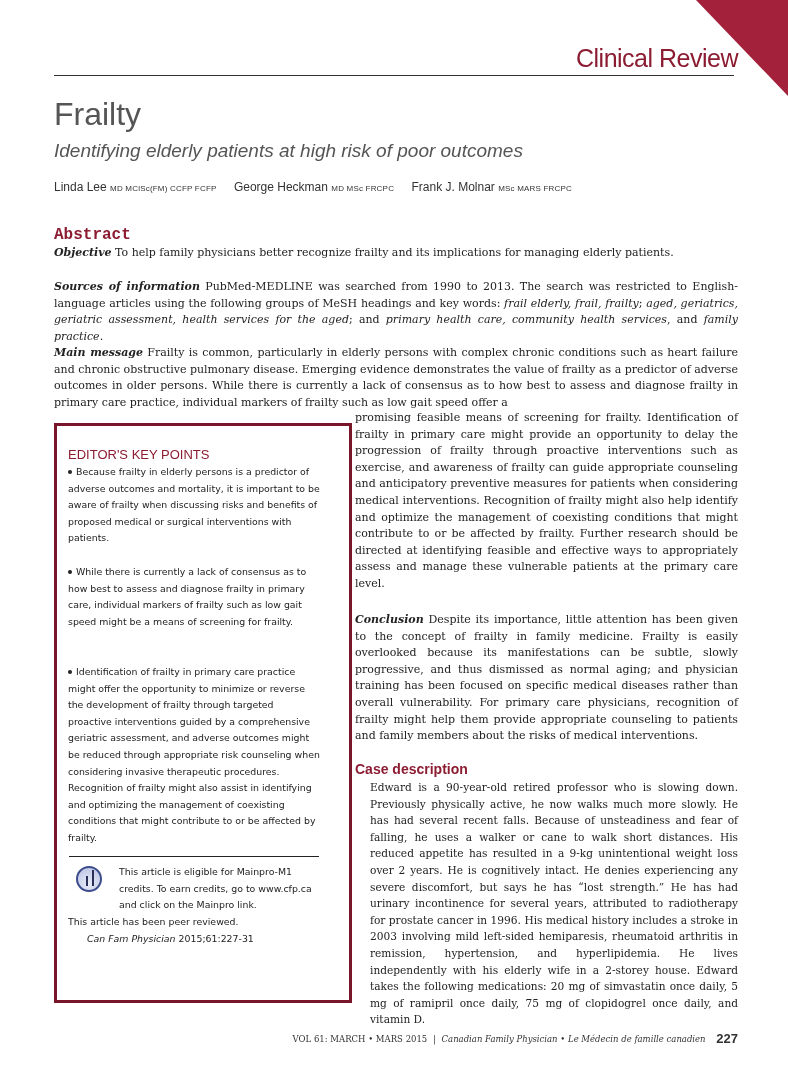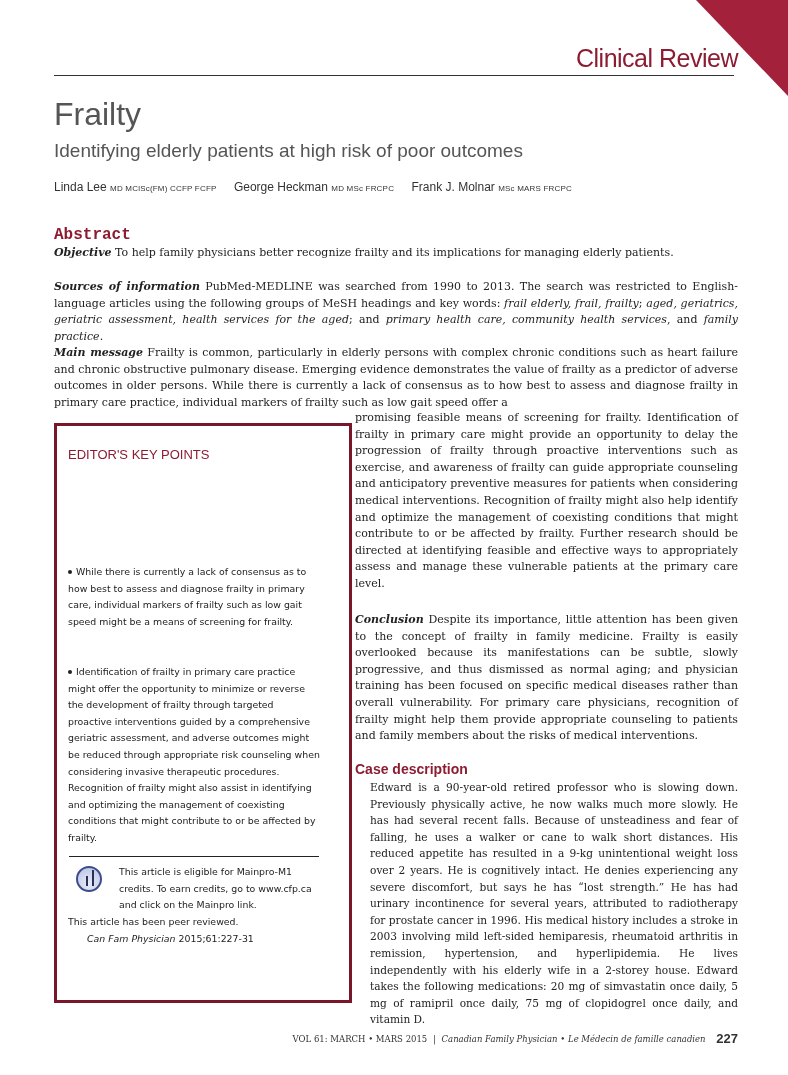--- a/index.html
+++ b/index.html
@@ -18,21 +18,21 @@
   }
   .header-rule {
     position: absolute; top: 75px; left: 54px; width: 680px; height: 1px; background: #333;
   }
   .title {
     position: absolute; top: 96px; left: 54px;
     font-family: "Liberation Sans", sans-serif; font-size: 32px; color: #555; font-weight: normal;
   }
   .subtitle {
     position: absolute; top: 140px; left: 54px;
-    font-family: "Liberation Sans", sans-serif; font-size: 19px; color: #555;
+    font-family: "Liberation Sans", sans-serif; font-style: italic; font-size: 19px; color: #555;
   }
   .authors {
     position: absolute; top: 180px; left: 54px;
     font-family: "Liberation Sans", sans-serif; font-size: 12px; color: #333; white-space: nowrap;
   }
   .authors .author { margin-right: 14px; }
   .authors .cred { font-size: 8px; letter-spacing: 0.2px; }
 
   .abstract-heading {
     position: absolute; top: 226px; left: 54px;
@@ -152,20 +152,21 @@
 <p class="col-right p-conclusion">
   <span class="lead">Conclusion</span>
   <span>Despite its importance, little attention has been given to the concept of frailty in family medicine. Frailty is easily overlooked because its manifestations can be subtle, slowly progressive, and thus dismissed as normal aging; and physician training has been focused on specific medical diseases rather than overall vulnerability. For primary care physicians, recognition of frailty might help them provide appropriate counseling to patients and family members about the risks of medical interventions.</span>
 </p>
 
 <h3 class="case-heading">Case description</h3>
 <p class="case-text">Edward is a 90-year-old retired professor who is slowing down. Previously physically active, he now walks much more slowly. He has had several recent falls. Because of unsteadiness and fear of falling, he uses a walker or cane to walk short distances. His reduced appetite has resulted in a 9-kg unintentional weight loss over 2 years. He is cognitively intact. He denies experiencing any severe discomfort, but says he has “lost strength.” He has had urinary incontinence for several years, attributed to radiotherapy for prostate cancer in 1996. His medical history includes a stroke in 2003 involving mild left-sided hemiparesis, rheumatoid arthritis in remission, hypertension, and hyperlipidemia. He lives independently with his elderly wife in a 2-storey house. Edward takes the following medications: 20 mg of simvastatin once daily, 5 mg of ramipril once daily, 75 mg of clopidogrel once daily, and vitamin D.</p>
 
 <aside class="keybox">
   <div class="keybox-title">EDITOR'S KEY POINTS</div>
+  <div class="kp kp1"><span class="bullet"></span><span>Because frailty in elderly persons is a predictor of adverse outcomes and mortality, it is important to be aware of frailty when discussing risks and benefits of proposed medical or surgical interventions with patients.</span></div>
   <div class="kp kp2"><span class="bullet"></span><span>While there is currently a lack of consensus as to how best to assess and diagnose frailty in primary care, individual markers of frailty such as low gait speed might be a means of screening for frailty.</span></div>
   <div class="kp kp3"><span class="bullet"></span><span>Identification of frailty in primary care practice might offer the opportunity to minimize or reverse the development of frailty through targeted proactive interventions guided by a comprehensive geriatric assessment, and adverse outcomes might be reduced through appropriate risk counseling when considering invasive therapeutic procedures. Recognition of frailty might also assist in identifying and optimizing the management of coexisting conditions that might contribute to or be affected by frailty.</span></div>
   <div class="kb-rule"></div>
   <div class="mainpro-icon"></div>
   <div class="mainpro-text">This article is eligible for Mainpro-M1 credits. To earn credits, go to www.cfp.ca and click on the Mainpro link.</div>
   <div class="peer">
     <div>This article has been peer reviewed.</div>
     <div><i>Can Fam Physician</i><span> 2015;61:227-31</span></div>
   </div>
 </aside>

